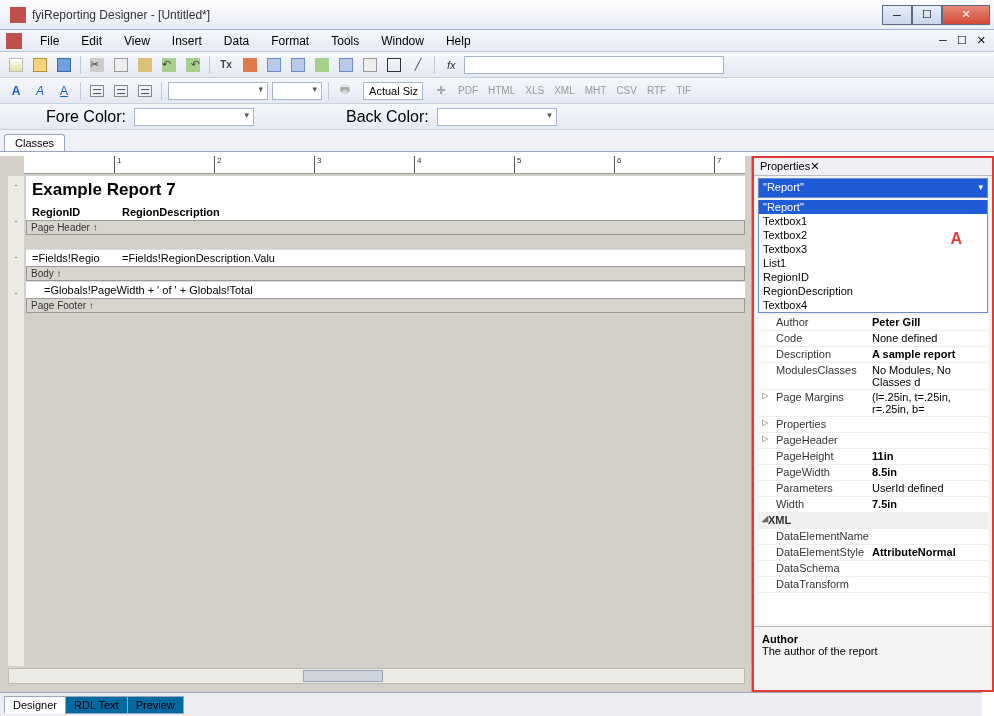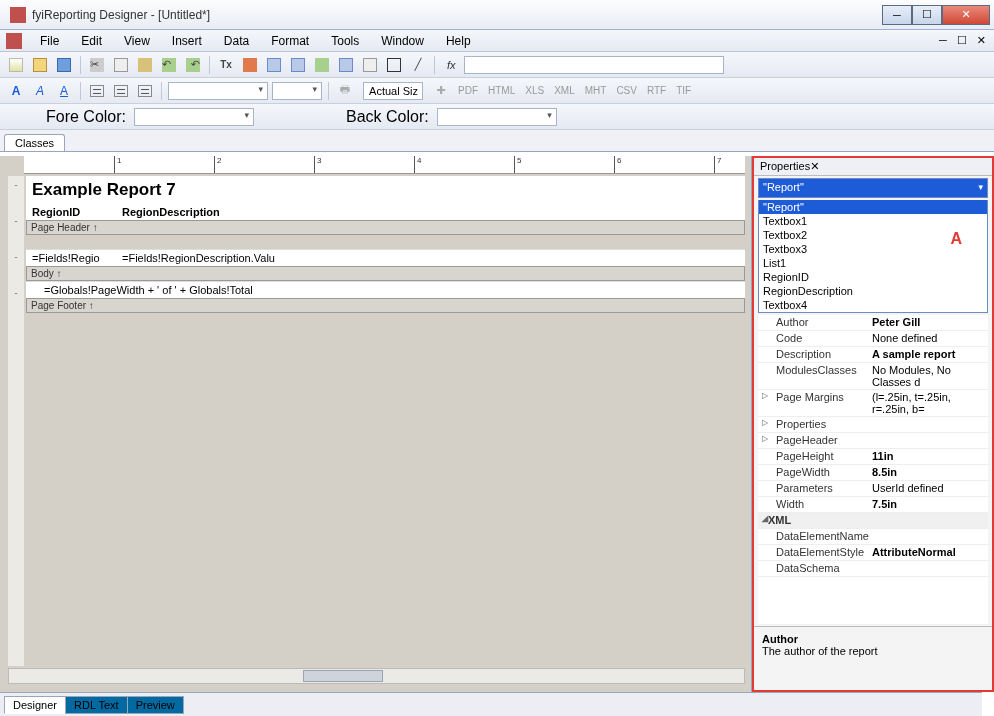--- a/index.html
+++ b/index.html
@@ -354,20 +354,24 @@
           <div class="v"></div>
         </div>
         <div class="prow">
           <div class="k">DataElementStyle</div>
           <div class="v bold">AttributeNormal</div>
         </div>
         <div class="prow">
           <div class="k">DataSchema</div>
           <div class="v"></div>
         </div>
+        <div class="prow">
+          <div class="k">DataTransform</div>
+          <div class="v"></div>
+        </div>
       </div>
     <div class="props-desc">
       <div class="dt">Author</div>
       <div>The author of the report</div>
     </div>
   </div>
 </div>
 
 <div class="bottomtabs">
   <div class="btab active">Designer</div>

